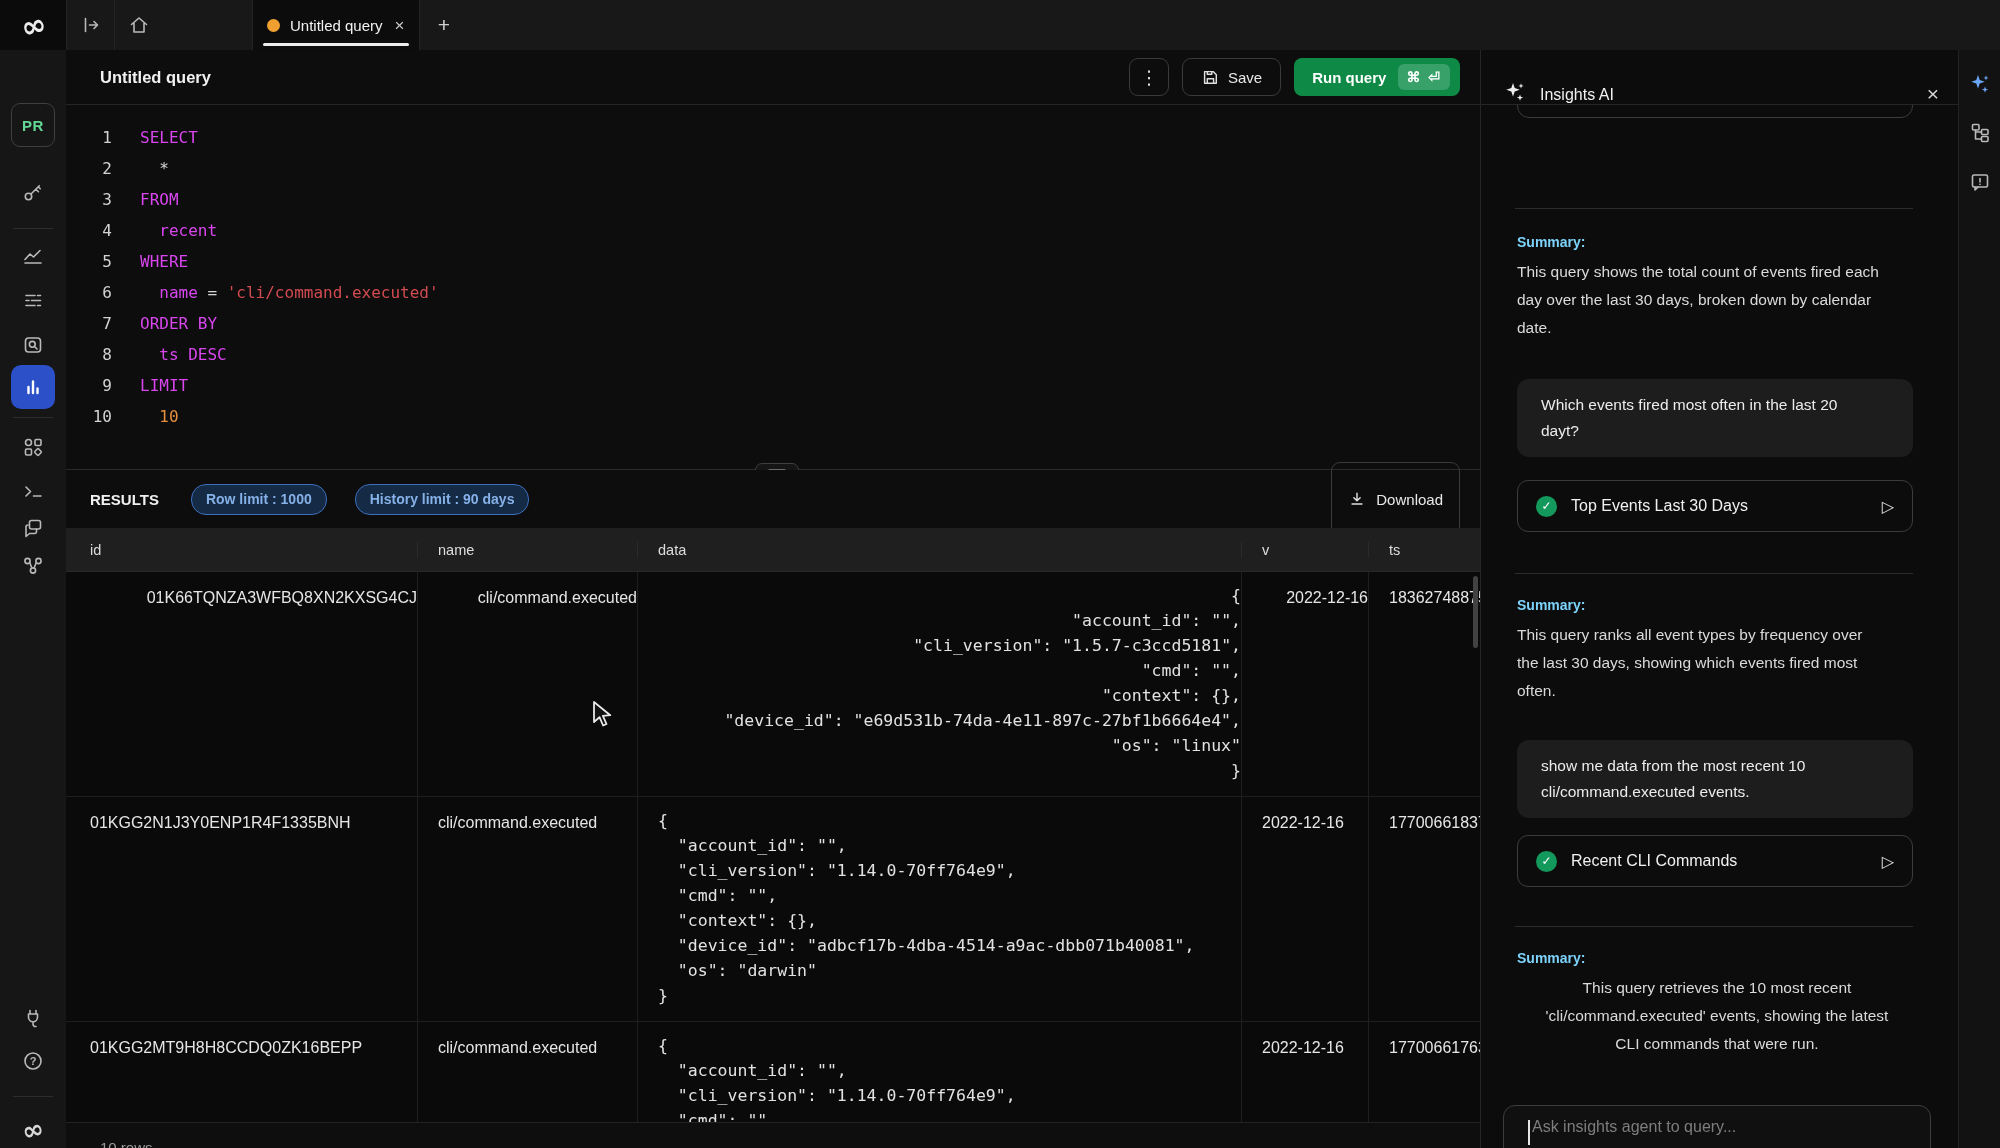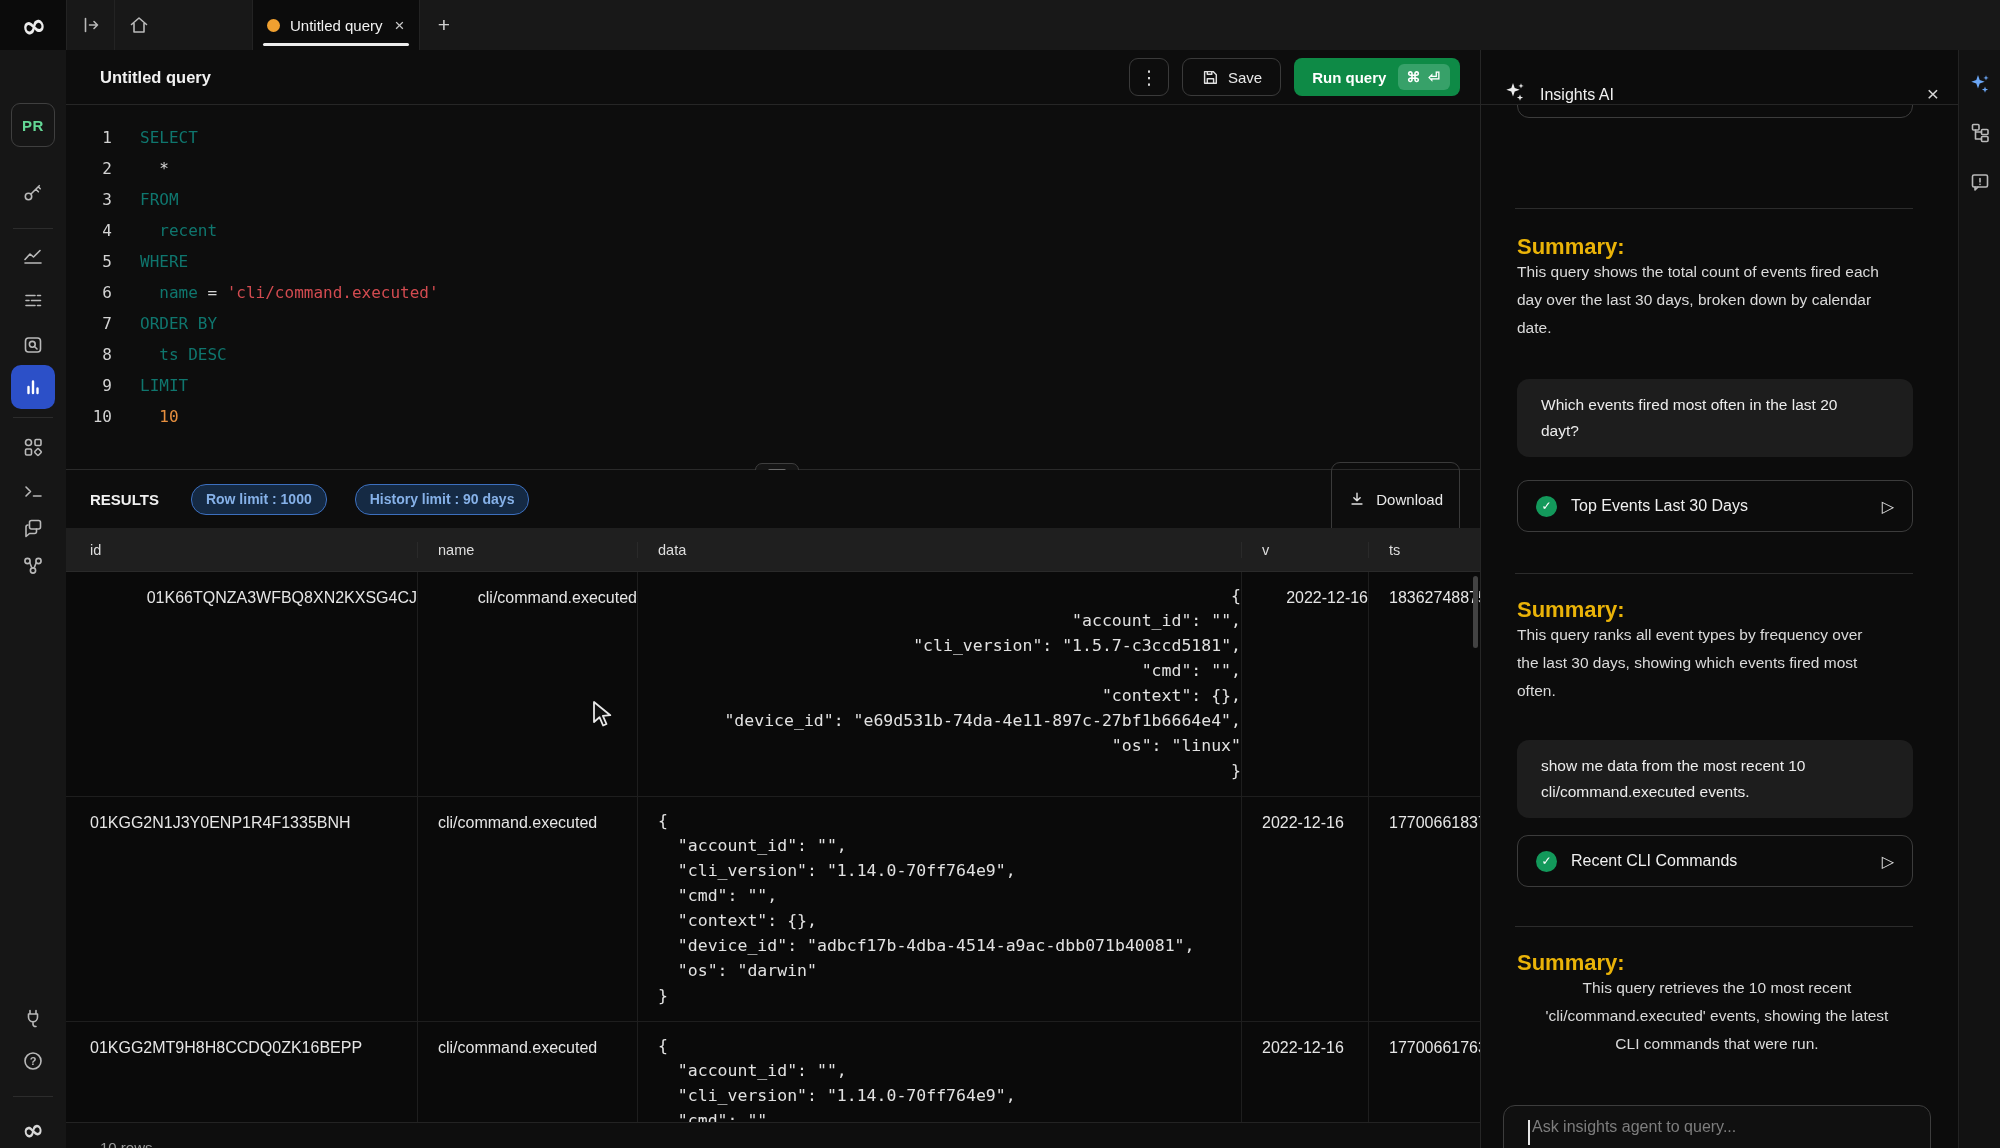--- a/index.html
+++ b/index.html
@@ -42,21 +42,21 @@
   #run-btn{background:#0e8a46;border:none;border-radius:8px;height:38px;display:flex;align-items:center;gap:12px;
       padding:0 10px 0 18px;color:#fff;font-size:15px;font-weight:bold;}
   #run-kbd{background:#37a169;border-radius:6px;height:26px;padding:0 8px;display:flex;align-items:center;
       font-size:14px;color:#fff;letter-spacing:2px;}
 
   
   #editor{left:66px;top:105px;width:1414px;height:364px;background:#0d0d0d;padding-top:17px;box-sizing:border-box;overflow:hidden;}
   .cl{display:flex;height:31px;align-items:center;font-family:"DejaVu Sans Mono",monospace;font-size:16px;white-space:pre;}
   .ln{width:46px;text-align:right;color:#d3d3d3;flex:0 0 auto;}
   .code{margin-left:28px;}
-  .kw{color:#0f766e;} .plain{color:#d6d6d6;} .str{color:#d24b50;} .num{color:#e68f3f;}
+  .kw{color:#d946ef;} .plain{color:#d6d6d6;} .str{color:#d24b50;} .num{color:#e68f3f;}
 
   
   #splitter{left:66px;top:469px;width:1414px;height:1px;background:#2a2a2a;}
   #split-handle{left:755px;top:463px;width:42px;height:13px;background:#151515;border:1px solid #3f3f3f;border-radius:7px;
       display:flex;align-items:center;justify-content:center;}
   #split-handle i{display:block;width:18px;height:3px;background:#6a6a6a;border-radius:2px;}
 
   
   #results-bar{left:66px;top:470px;width:1414px;height:58px;background:#0d0d0d;display:flex;align-items:center;
       box-sizing:border-box;padding:0 20px 0 24px;gap:28px;}
@@ -89,21 +89,21 @@
 
   
   #insights{left:1480px;top:50px;width:478px;height:1098px;background:#0c0c0c;border-left:1px solid #262626;box-sizing:border-box;}
   #ins-header{position:absolute;left:0;top:0;width:478px;height:55px;border-bottom:1px solid #262626;display:flex;
       align-items:flex-end;box-sizing:border-box;padding:0 20px 0 22px;gap:13px;}
   #ins-title{font-size:16px;color:#f0f0f0;}
   #ins-close{margin-left:auto;color:#d5d5d5;font-size:21px;line-height:1;}
   #ins-scroll{position:absolute;left:0;top:55px;width:478px;height:1043px;overflow:hidden;}
   .ins-card-partial{position:absolute;left:36px;top:-30px;width:396px;height:43px;border:1px solid #3c3c3c;border-radius:12px;box-sizing:border-box;}
   .ins-div{position:absolute;left:34px;width:398px;height:1px;background:#2c2c2c;}
-  .sum-label{position:absolute;left:36px;font-size:22px;font-weight:bold;color:#eab308;}
+  .sum-label{position:absolute;left:36px;font-size:14px;font-weight:bold;color:#7dd3fc;}
   .sum-body{position:absolute;left:36px;width:400px;font-size:15.5px;line-height:28px;color:#dadada;white-space:pre-line;}
   .bubble{position:absolute;left:36px;width:396px;background:#1d1d1d;border-radius:12px;box-sizing:border-box;
       padding:13px 24px;font-size:15.5px;line-height:26px;color:#ececec;white-space:pre-line;}
   .action-card{position:absolute;left:36px;width:396px;height:52px;border:1px solid #3c3c3c;border-radius:11px;
       box-sizing:border-box;display:flex;align-items:center;padding:0 18px;gap:14px;}
   .check{width:21px;height:21px;border-radius:50%;background:#13995b;color:#fff;font-size:12px;display:flex;
       align-items:center;justify-content:center;flex:0 0 auto;}
   .action-label{font-size:16px;color:#f0f0f0;}
   .play{margin-left:auto;color:#e0e0e0;font-size:16px;}
   #ask-box{position:absolute;left:22px;top:1000px;width:428px;height:88px;border:1px solid #3d3d3d;border-radius:12px;

